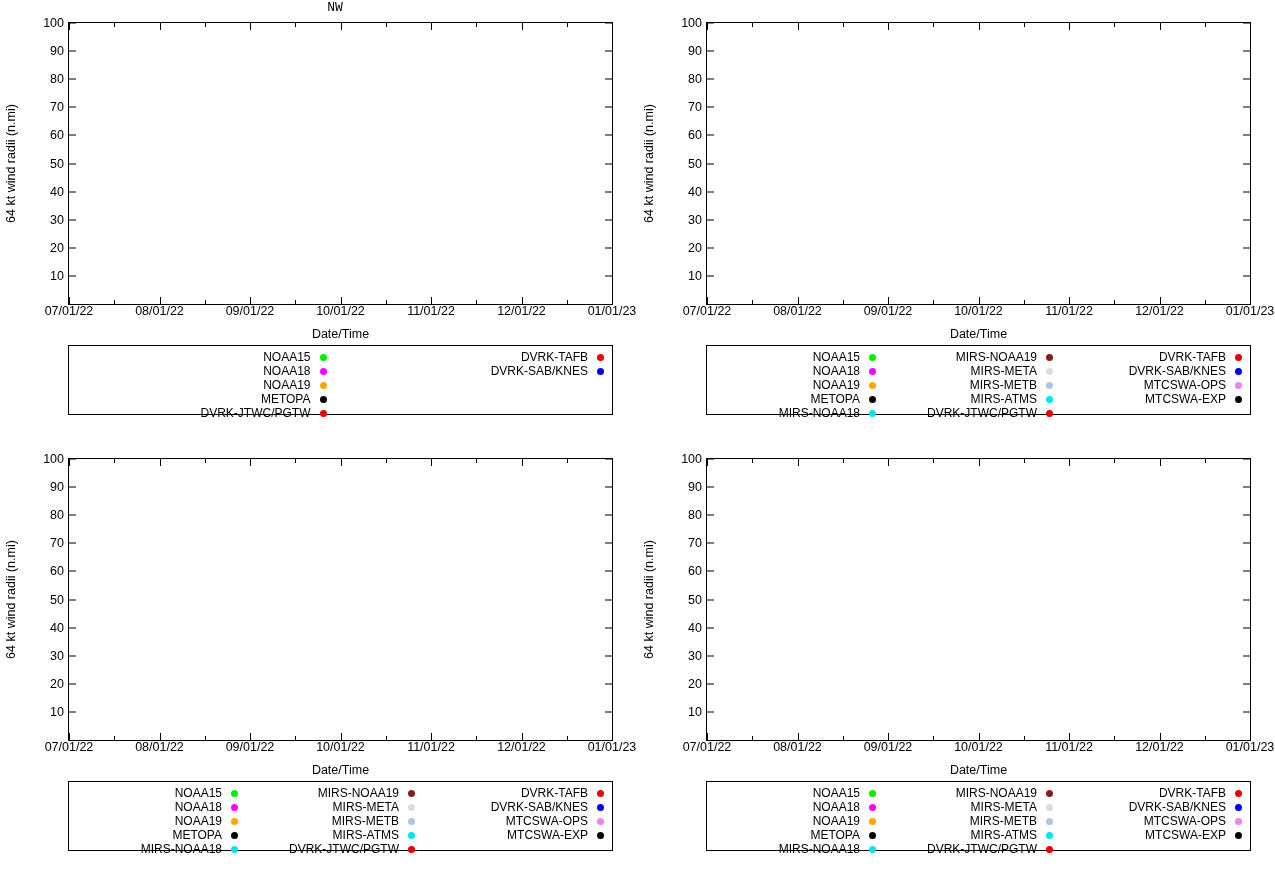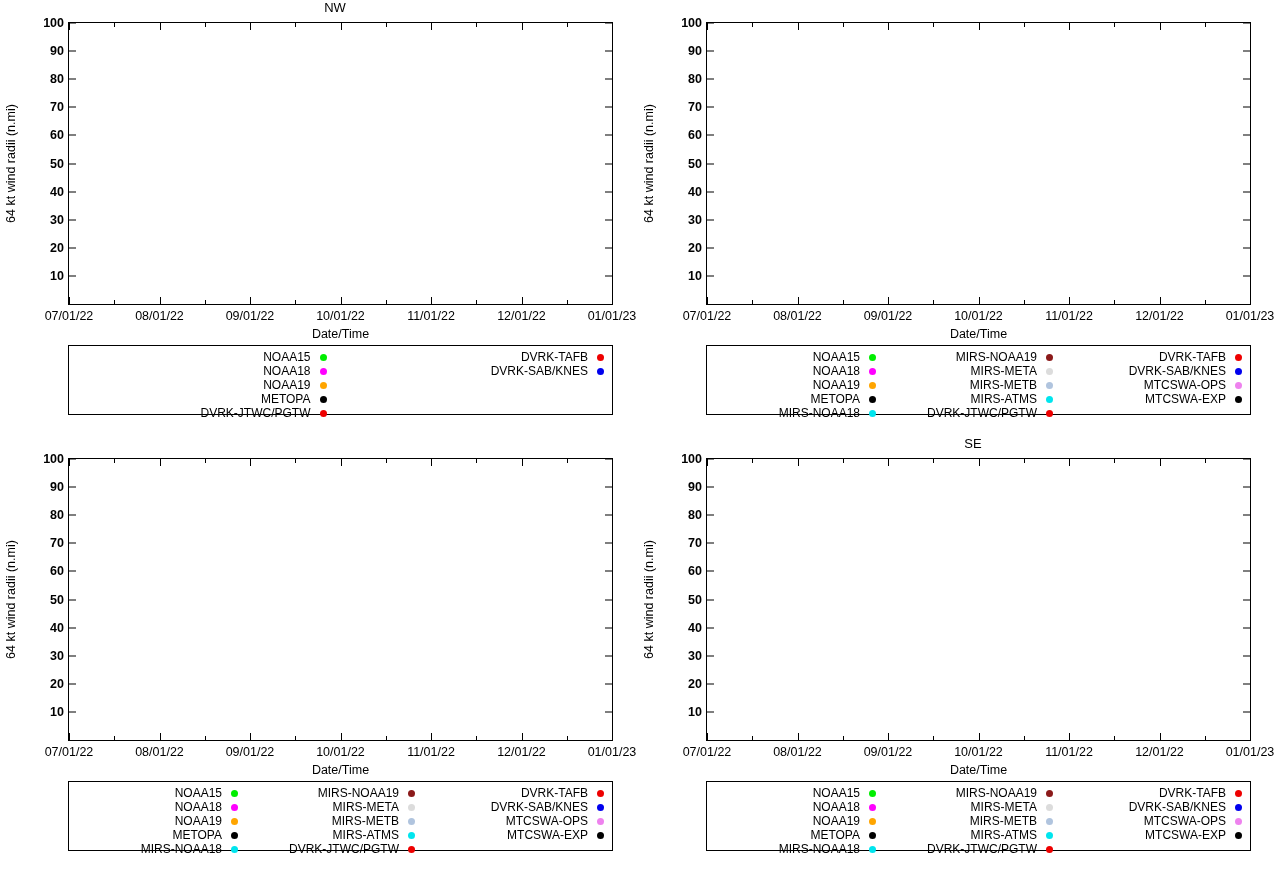--- a/index.html
+++ b/index.html
@@ -31,21 +31,21 @@
 
   .panel-title {
     position: absolute;
     top: 0px;
     left: 0;
     width: 100%;
     text-align: center;
     font-size: 13px;
     line-height: 16px;
   }
-  .plot-title-nw { left: 55px; width: 560px; }
+  .plot-title-nw { left: 55px; width: 560px; font-family: Liberation Mono, monospace; }
   .plot-title-ne { left: 55px; width: 560px; }
 
   
   .axes {
     position: absolute;
     border: 1.4px solid #000;
     box-sizing: border-box;
     background: #ffffff;
   }
   .axes-left { left: 68px; top: 22px; width: 545px; height: 283px; }
@@ -71,21 +71,20 @@
     height: 283px;
   }
 
   .ytick-label {
     position: absolute;
     right: 100%;
     margin-right: 5px;
     transform: translateY(-50%);
     font-size: 12.5px;
     white-space: nowrap;
-    font-weight: bold;
   }
   .ytick {
     position: absolute;
     left: 0;
     width: 7px;
     height: 0;
     border-top: 1.2px solid #000;
     transform: translateY(-50%);
   }
   .ytick-r {
@@ -121,21 +120,20 @@
   .xtick-minor-t {
     position: absolute;
     top: 0;
     height: 4px;
     width: 0;
     border-left: 1.2px solid #000;
   }
   .xtick-label {
     position: absolute;
     top: 100%;
-    margin-top: 5px;
     transform: translateX(-50%);
     font-size: 12.5px;
     white-space: nowrap;
   }
 
   .xaxis-title {
     position: absolute;
     left: 68px;
     width: 545px;
     text-align: center;
@@ -550,21 +548,20 @@
           <div class="legend-cell">
             <span class="legend-label">DVRK-JTWC/PGTW</span>
             <span class="legend-dot" style="background: rgb(238, 0, 0);"></span>
           </div>
           <div class="legend-cell last"></div>
         </div>
       </div>
   </div>
 
   <div class="panel panel-se">
-    <div class="panel-title plot-title-ne">SE</div>
     <div class="ylabel-wrap">
       <div class="ylabel">64 kt wind radii (n.mi)</div>
     </div>
     <div class="axes axes-left">
         <div class="ytick" style="top: 252.9px;"></div>
         <div class="ytick-r" style="top: 252.9px;"></div>
         <div class="ytick-label" style="top: 252.9px;">10</div>
         <div class="ytick" style="top: 224.8px;"></div>
         <div class="ytick-r" style="top: 224.8px;"></div>
         <div class="ytick-label" style="top: 224.8px;">20</div>

